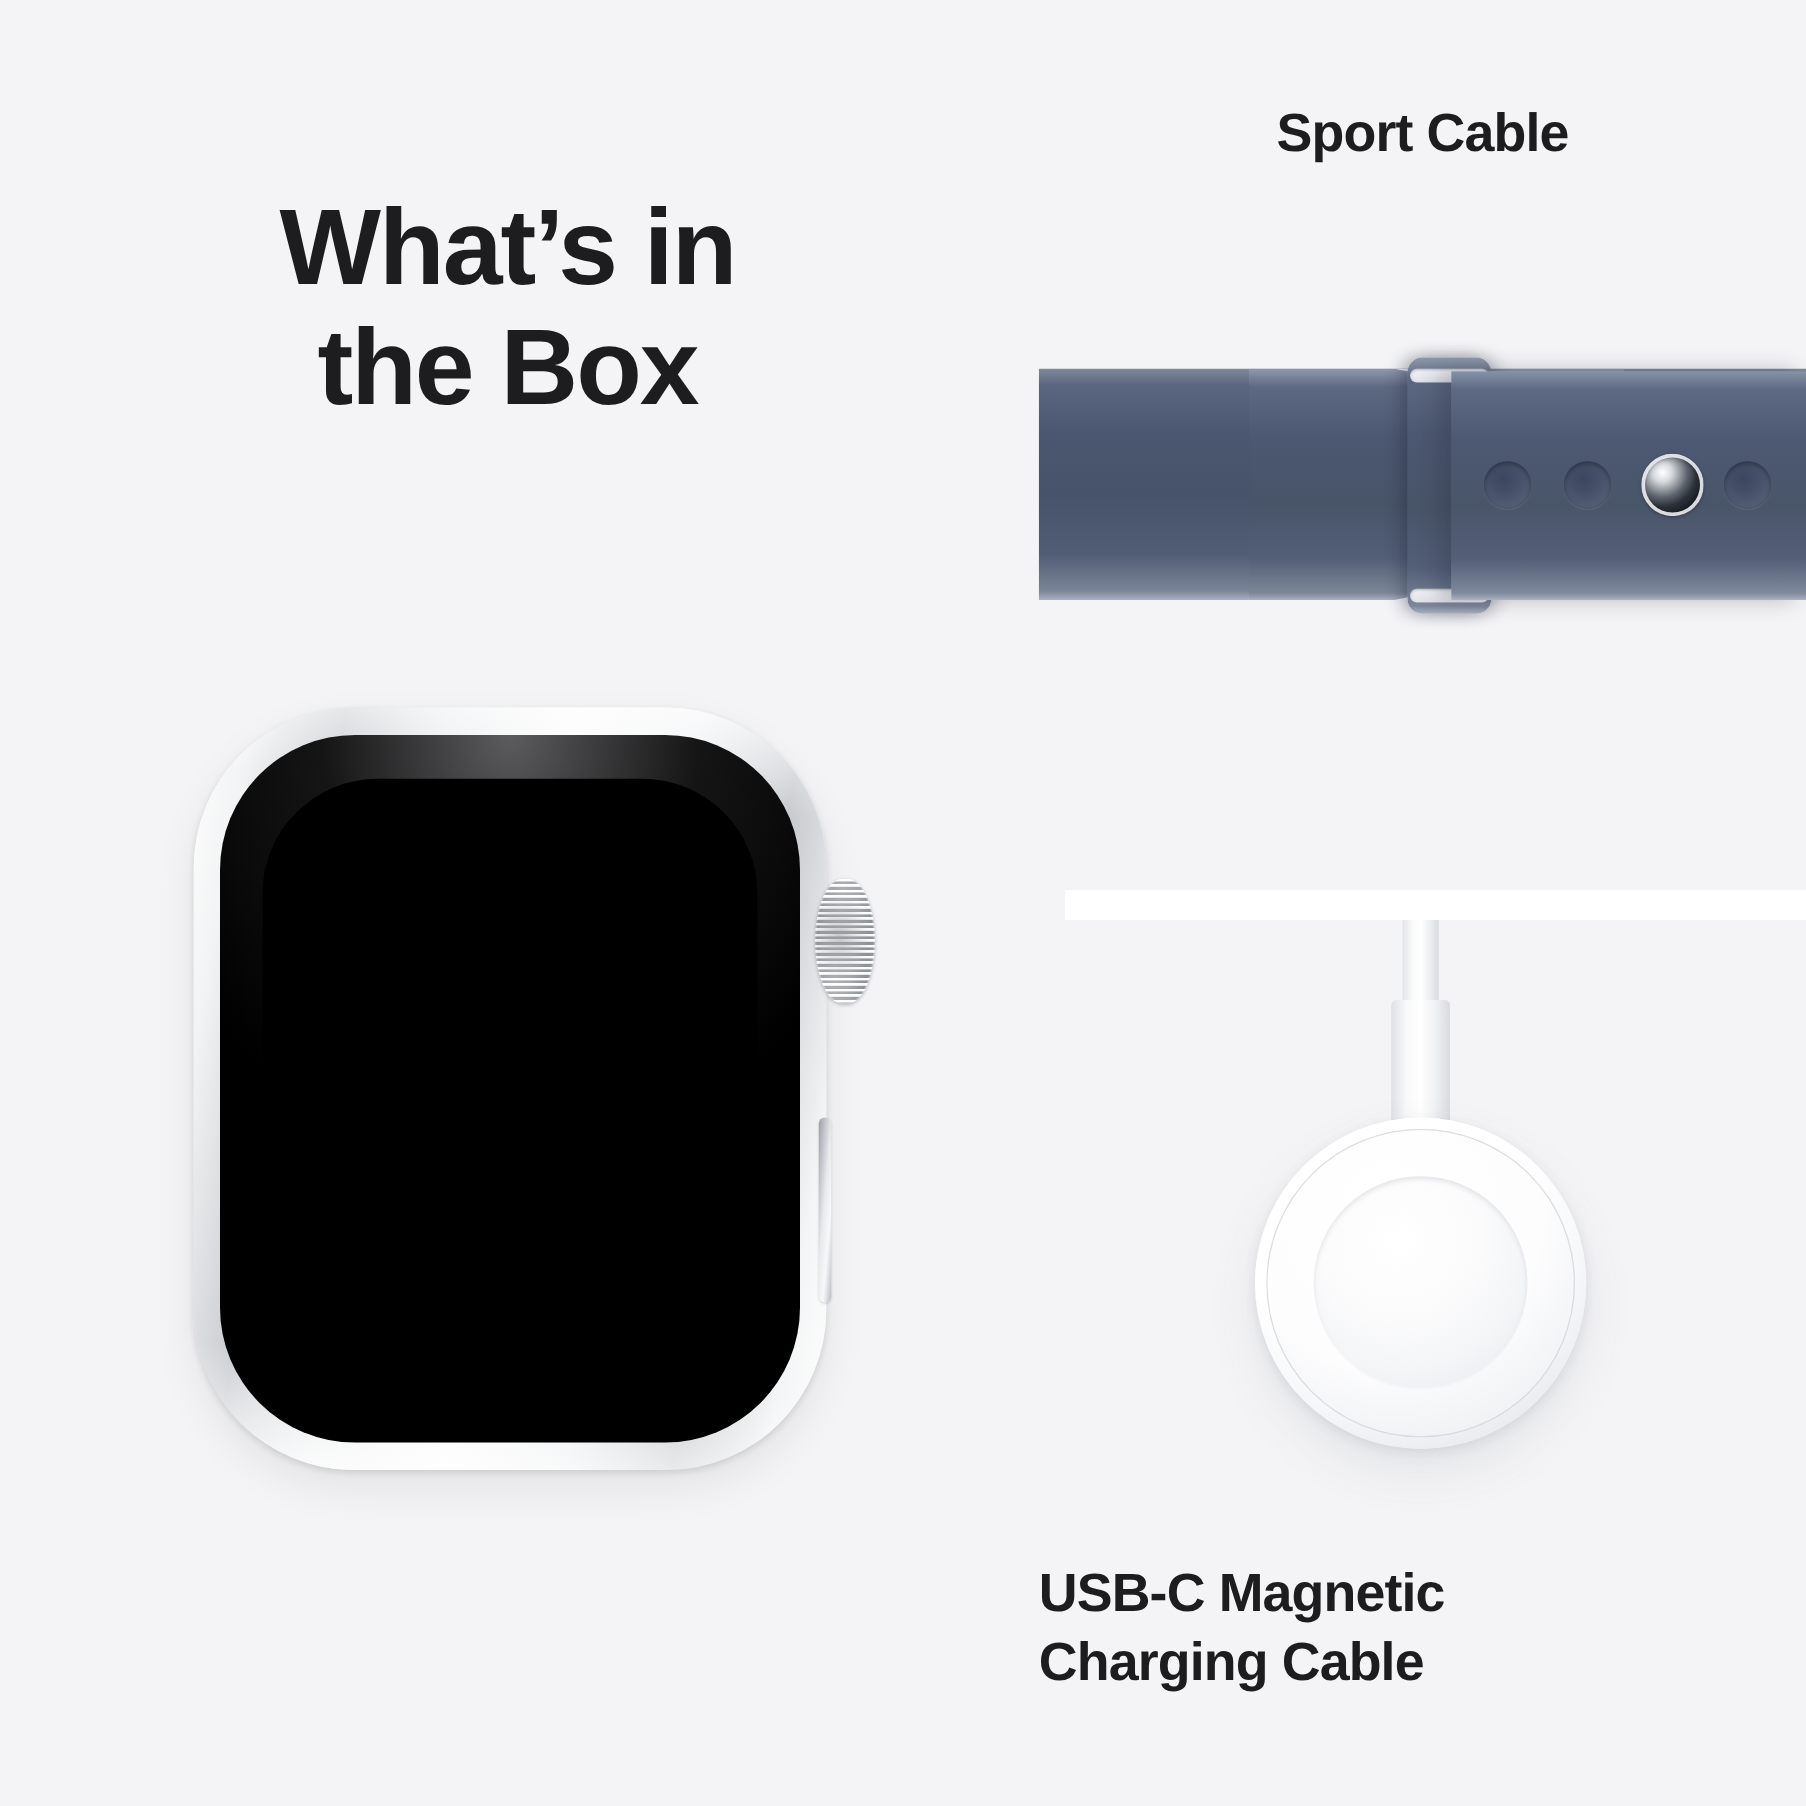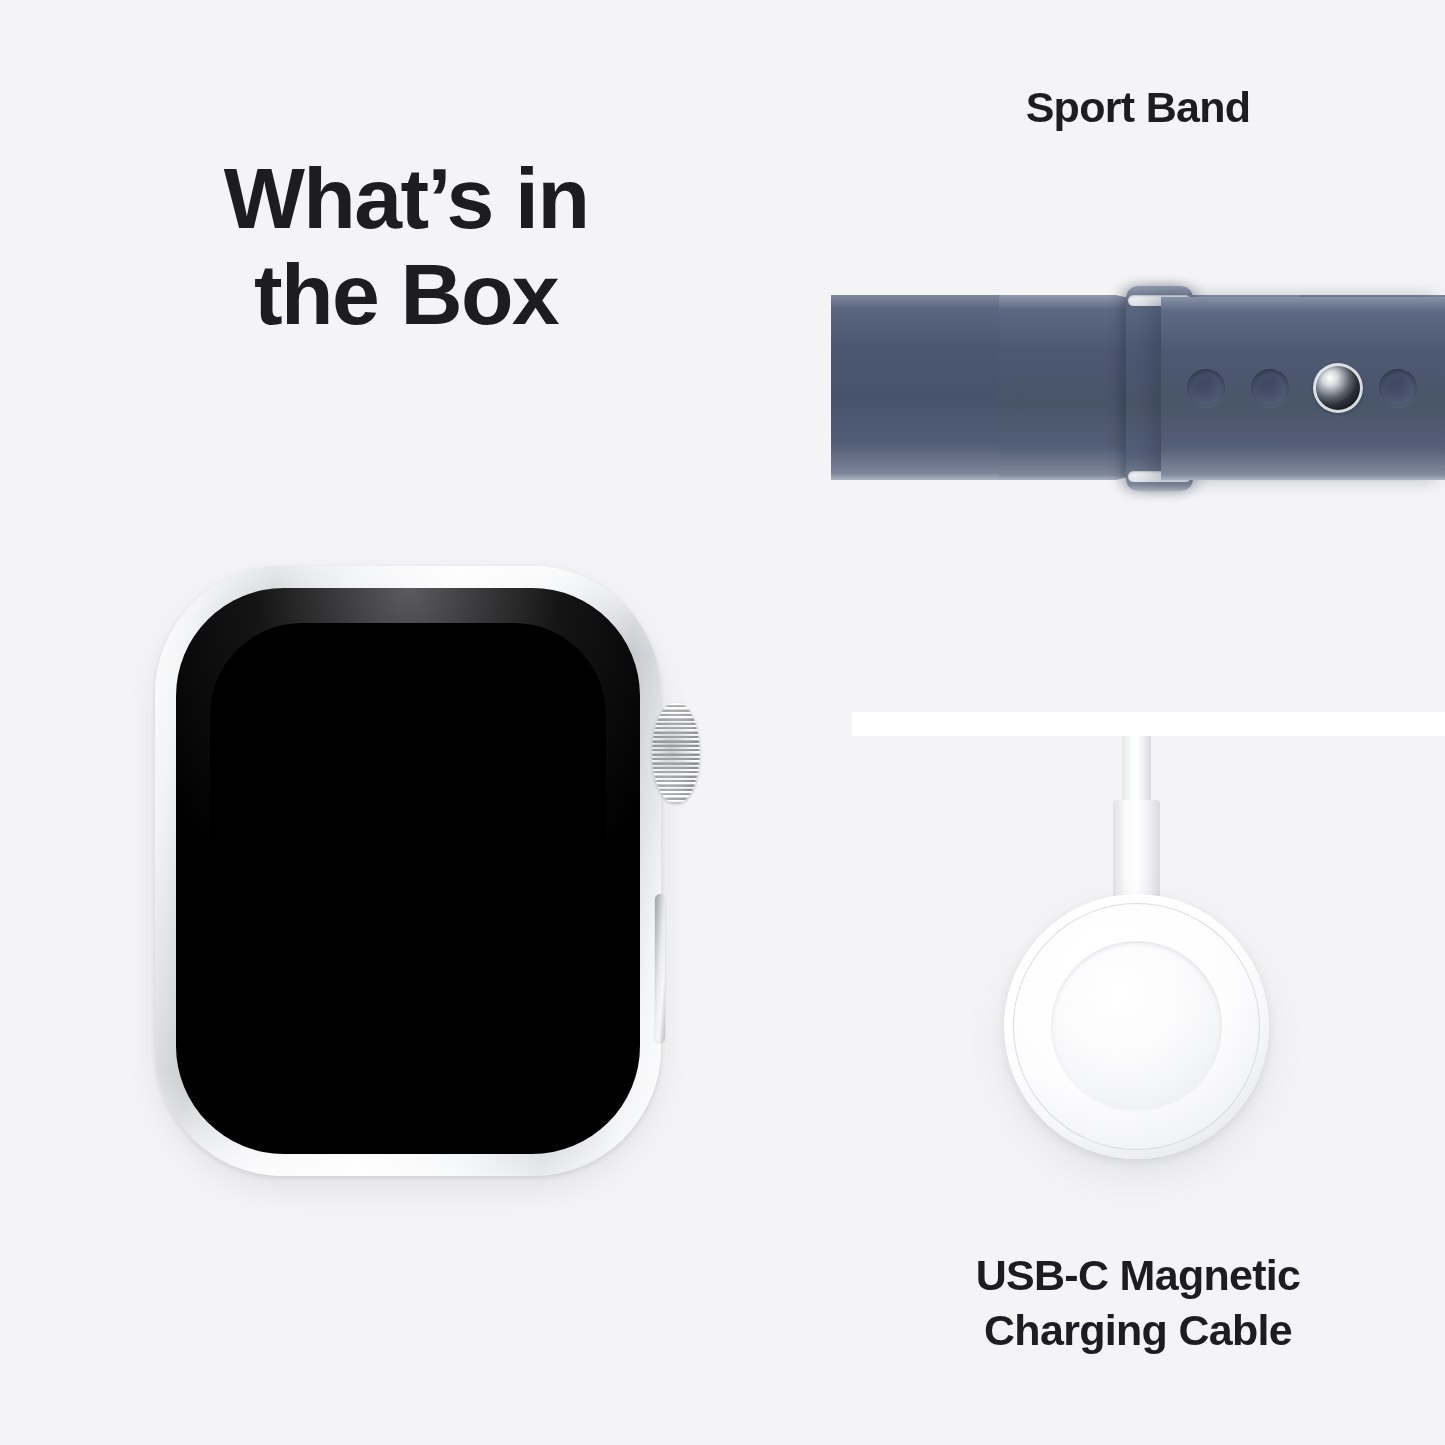--- a/index.html
+++ b/index.html
@@ -59,21 +59,21 @@
     font-weight: 700;
     letter-spacing: -0.7px;
     color: #1d1d1f;
   }
 
   .cable-caption {
     position: absolute;
     left: 831px;
     top: 1248px;
     width: 614px;
-    text-align: center;
+    text-align: left;
     margin: 0;
     font-size: 43px;
     line-height: 1.28;
     font-weight: 700;
     letter-spacing: -0.7px;
     color: #1d1d1f;
     white-space: pre-line;
   }
 
   
@@ -417,21 +417,21 @@
       <div class="band-strap-front">
         <div class="band-hole h1"></div>
         <div class="band-hole h2"></div>
         <div class="band-pin"></div>
         <div class="band-hole h4"></div>
       </div>
 
     </div>
   </div>
 
-  <h2 class="band-title">Sport Band</h2>
+  <h2 class="band-title">Sport Cable</h2>
 
   <div class="panel panel-cable">
     <div class="cable">
       <div class="cable-cord"></div>
       <div class="cable-collar"></div>
       <div class="puck">
         <div class="puck-rim">
           <div class="puck-inner"></div>
         </div>
       </div>

